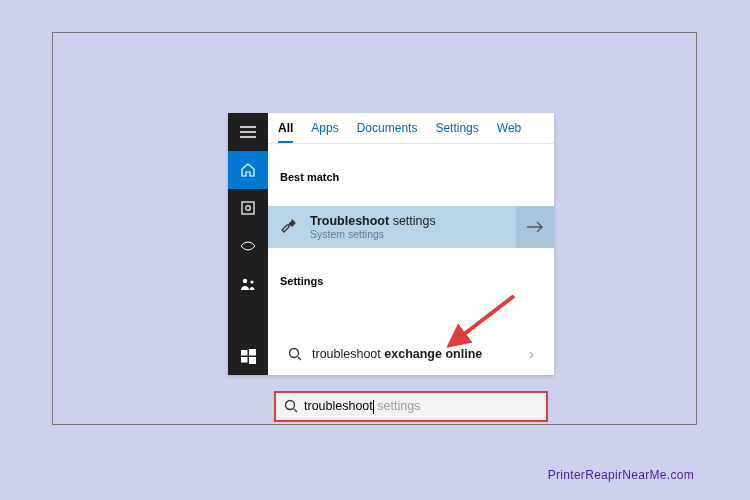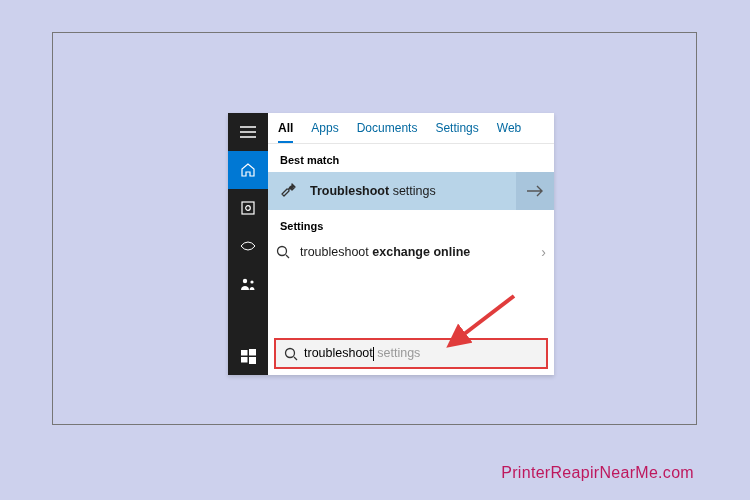--- a/index.html
+++ b/index.html
@@ -3,43 +3,43 @@
 <meta charset="utf-8">
 <style>
 * { margin: 0; padding: 0; box-sizing: border-box; font-family: 'Segoe UI', Tahoma, sans-serif; }
 body { width: 750px; height: 500px; background: #cdd1ed; position: relative; }
 .outer-frame { position: absolute; left: 52px; top: 32px; width: 645px; height: 393px; border: 1.5px solid #767676; }
 .screenshot { position: absolute; left: 228px; top: 113px; width: 326px; height: 262px; background: #fff; display: flex; box-shadow: 0 2px 4px rgba(0,0,0,0.15); }
 .sidebar { width: 40px; background: #1f1f1f; display: flex; flex-direction: column; align-items: center; }
 .sidebar-item { width: 40px; height: 38px; display: flex; align-items: center; justify-content: center; cursor: pointer; }
 .sidebar-item.selected { background: #0078d4; }
 .sidebar-item.start { margin-top: auto; }
-.main { flex: 1; display: flex; flex-direction: column; }
+.main { flex: 1; display: flex; flex-direction: column; gap: 17px; }
 .tabs { display: flex; align-items: center; padding: 8px 10px 0 10px; border-bottom: 1px solid #e6e6e6; gap: 18px; }
 .tab { font-size: 12px; color: #0369a1; padding-bottom: 6px; cursor: pointer; border-bottom: 2px solid transparent; }
 .tab.active { color: #000; font-weight: 600; border-bottom: 2px solid #0078d4; }
 .section-label { font-size: 11px; font-weight: 700; color: #000; padding: 10px 12px 6px 12px; }
 .best-match-row { display: flex; }
 .best-match { flex: 1; background: #b8d4e8; display: flex; align-items: center; padding: 8px 10px; gap: 10px; }
 .best-match-text { display: flex; flex-direction: column; }
 .bm-title { font-size: 12.5px; color: #1a1a1a; }
 .bm-title b { font-weight: 600; }
 .bm-sub { font-size: 10.5px; color: #627c90; }
 .arrow-box { width: 38px; background: #a8c5dc; display: flex; align-items: center; justify-content: center; cursor: pointer; }
-.settings-row { display: flex; align-items: center; padding: 6px 8px; gap: 10px; cursor: pointer; }
+.settings-row { display: flex; align-items: center; padding: 6px 20px; gap: 10px; cursor: pointer; margin-top: 30px; }
 .sr-text { font-size: 12.5px; color: #1a1a1a; flex: 1; }
 .sr-text b { font-weight: 600; }
 .chevron { color: #999; font-size: 14px; }
 .search-area { margin-top: auto; padding: 6px; }
 .search-box { border: 2px solid #e03c3c; background: #f3f3f3; display: flex; align-items: center; padding: 6px 8px; gap: 6px; }
 .search-text { font-size: 12.5px; color: #000; position: relative; }
 .search-cursor { display: inline-block; width: 1px; height: 14px; background: #000; vertical-align: middle; }
 .search-ghost { color: #999; }
 .red-arrow { position: absolute; left: 444px; top: 286px; pointer-events: none; }
-.watermark { position: absolute; right: 56px; bottom: 18px; font-size: 16px; color: #be185d; letter-spacing: 0.3px; }
+.watermark { position: absolute; right: 56px; bottom: 18px; font-size: 12px; color: #4c1d95; letter-spacing: 0.3px; }
 svg { display: block; }
 </style>
 </head>
 <body>
 
 <div class="outer-frame"></div>
 
 <div class="screenshot">
   <div class="sidebar">
     <div class="sidebar-item">
@@ -94,20 +94,21 @@
 
     <div class="best-match-row">
       <div class="best-match">
         <span>
           <svg width="22" height="22" viewBox="0 0 22 22">
               <path d="M14 4a4 4 0 0 1-5 5L4 14l2 2 5-5a4 4 0 0 1 5-5l-3 3 1 1 3-3z" fill="none" stroke="#333" stroke-width="1.3" stroke-linejoin="round"></path>
             </svg>
         </span>
         <div class="best-match-text">
           <div class="bm-title"><b>Troubleshoot</b><span> settings</span></div>
+          <div class="bm-sub">System settings</div>
         </div>
       </div>
       <div class="arrow-box">
         <svg width="18" height="14" viewBox="0 0 18 14">
             <path d="M1 7h14M11 2l5 5-5 5" fill="none" stroke="#555" stroke-width="1.4"></path>
           </svg>
       </div>
     </div>
 
     <div class="section-label">Settings</div>

